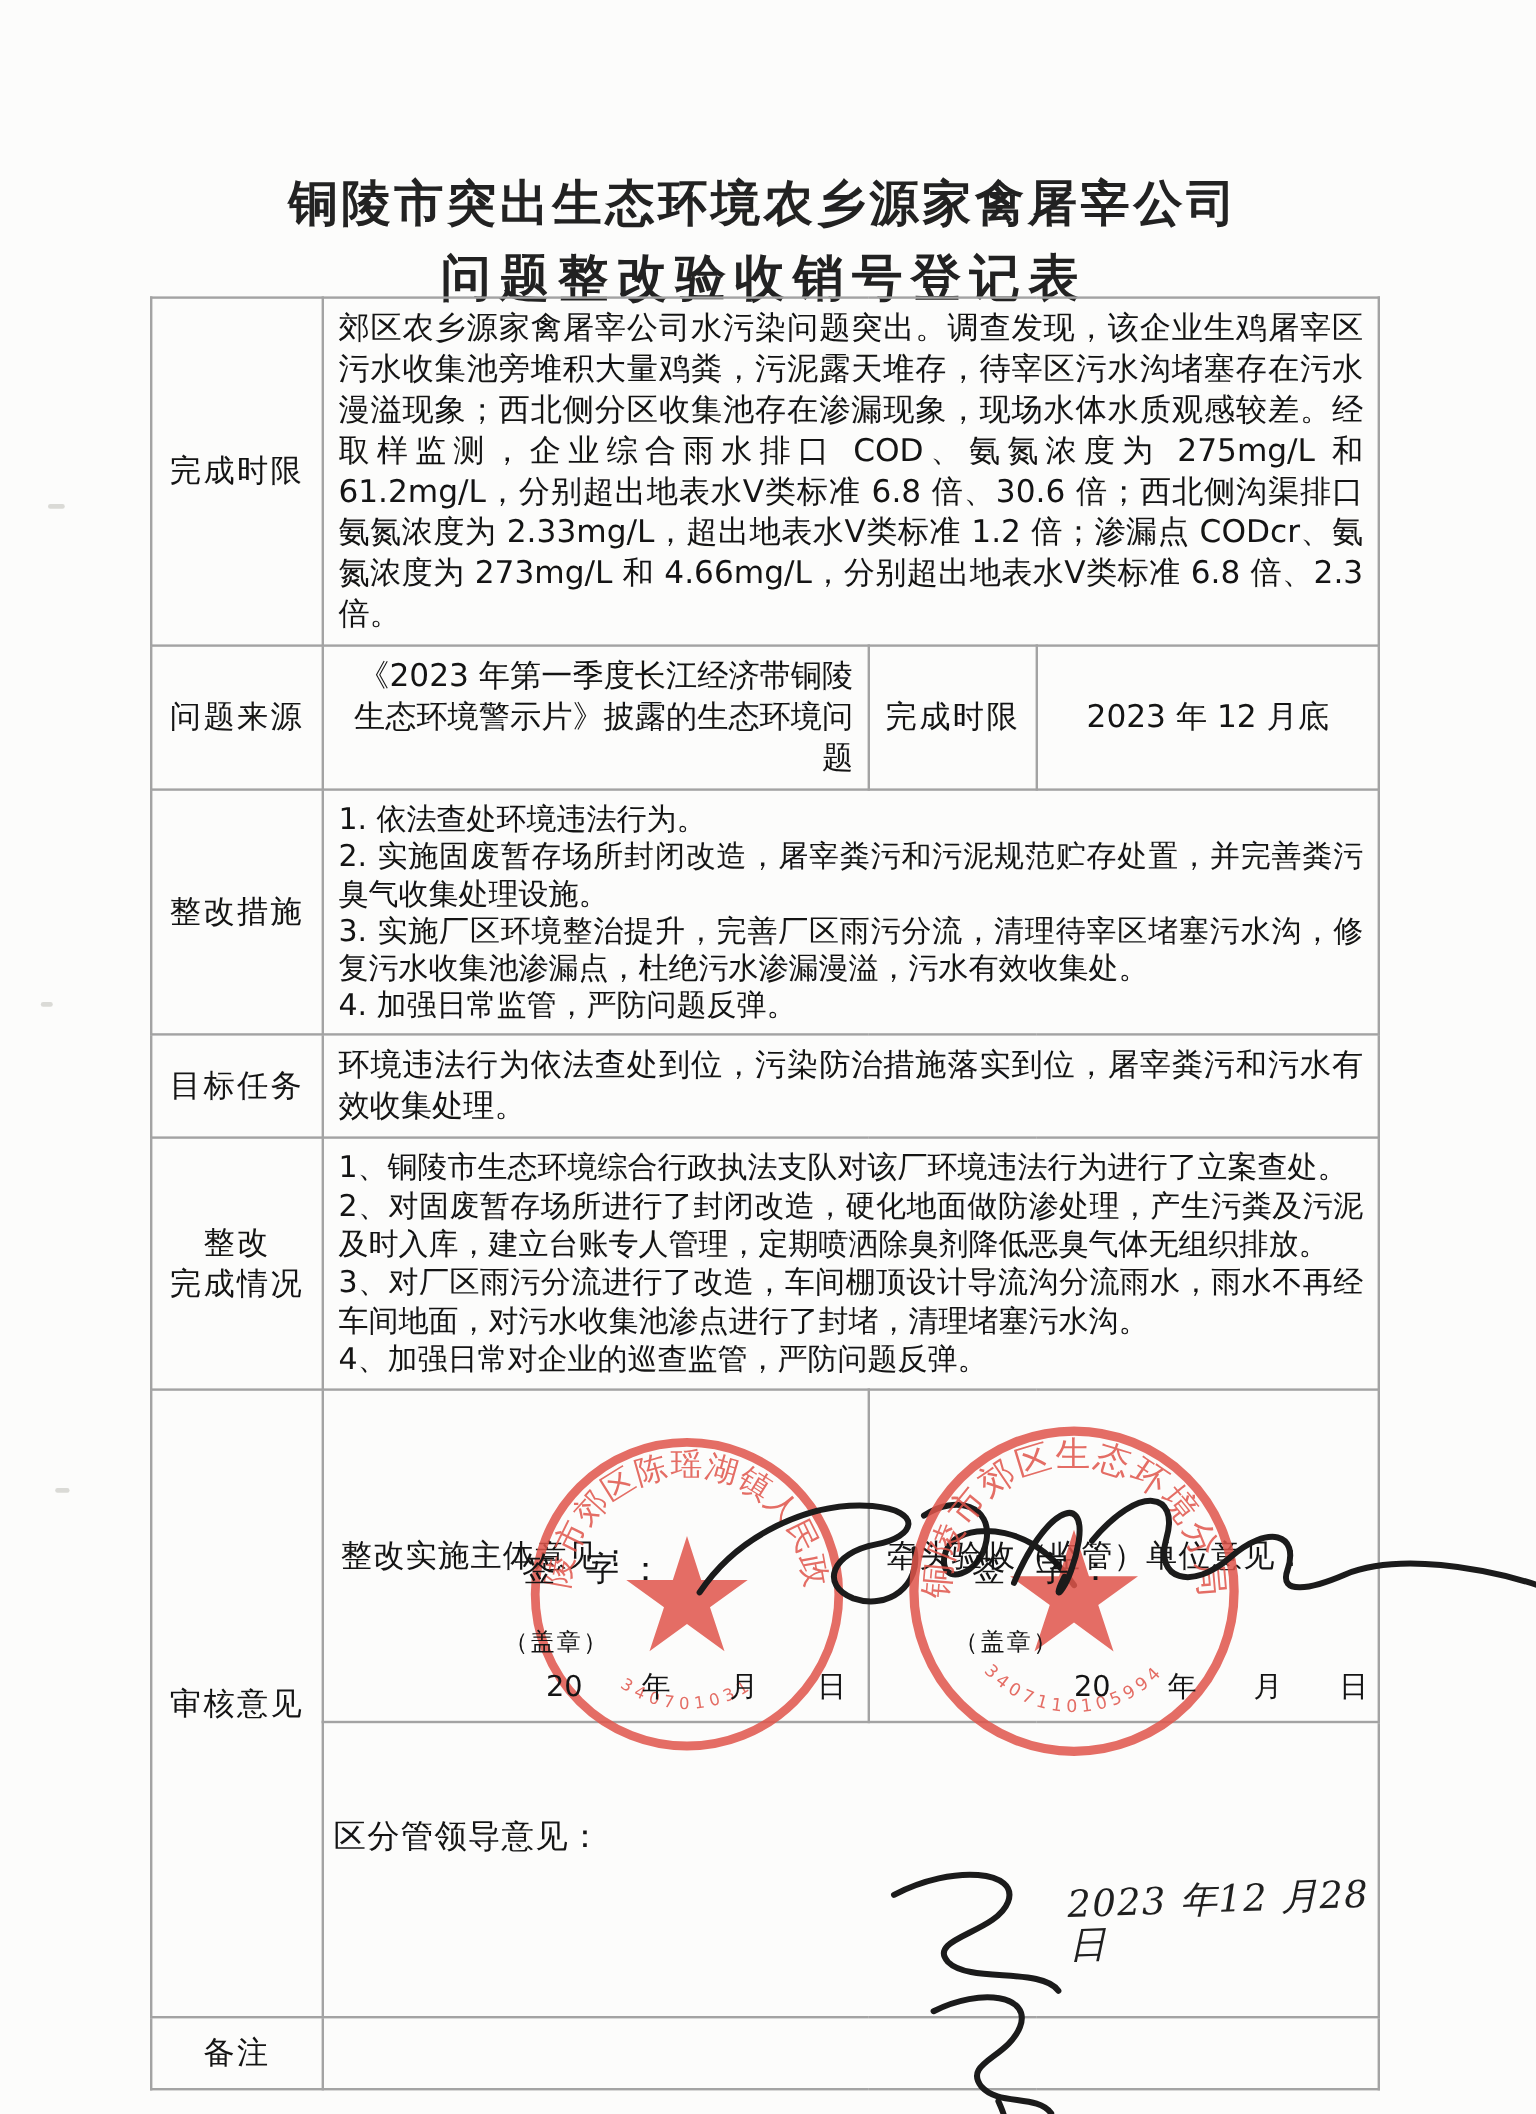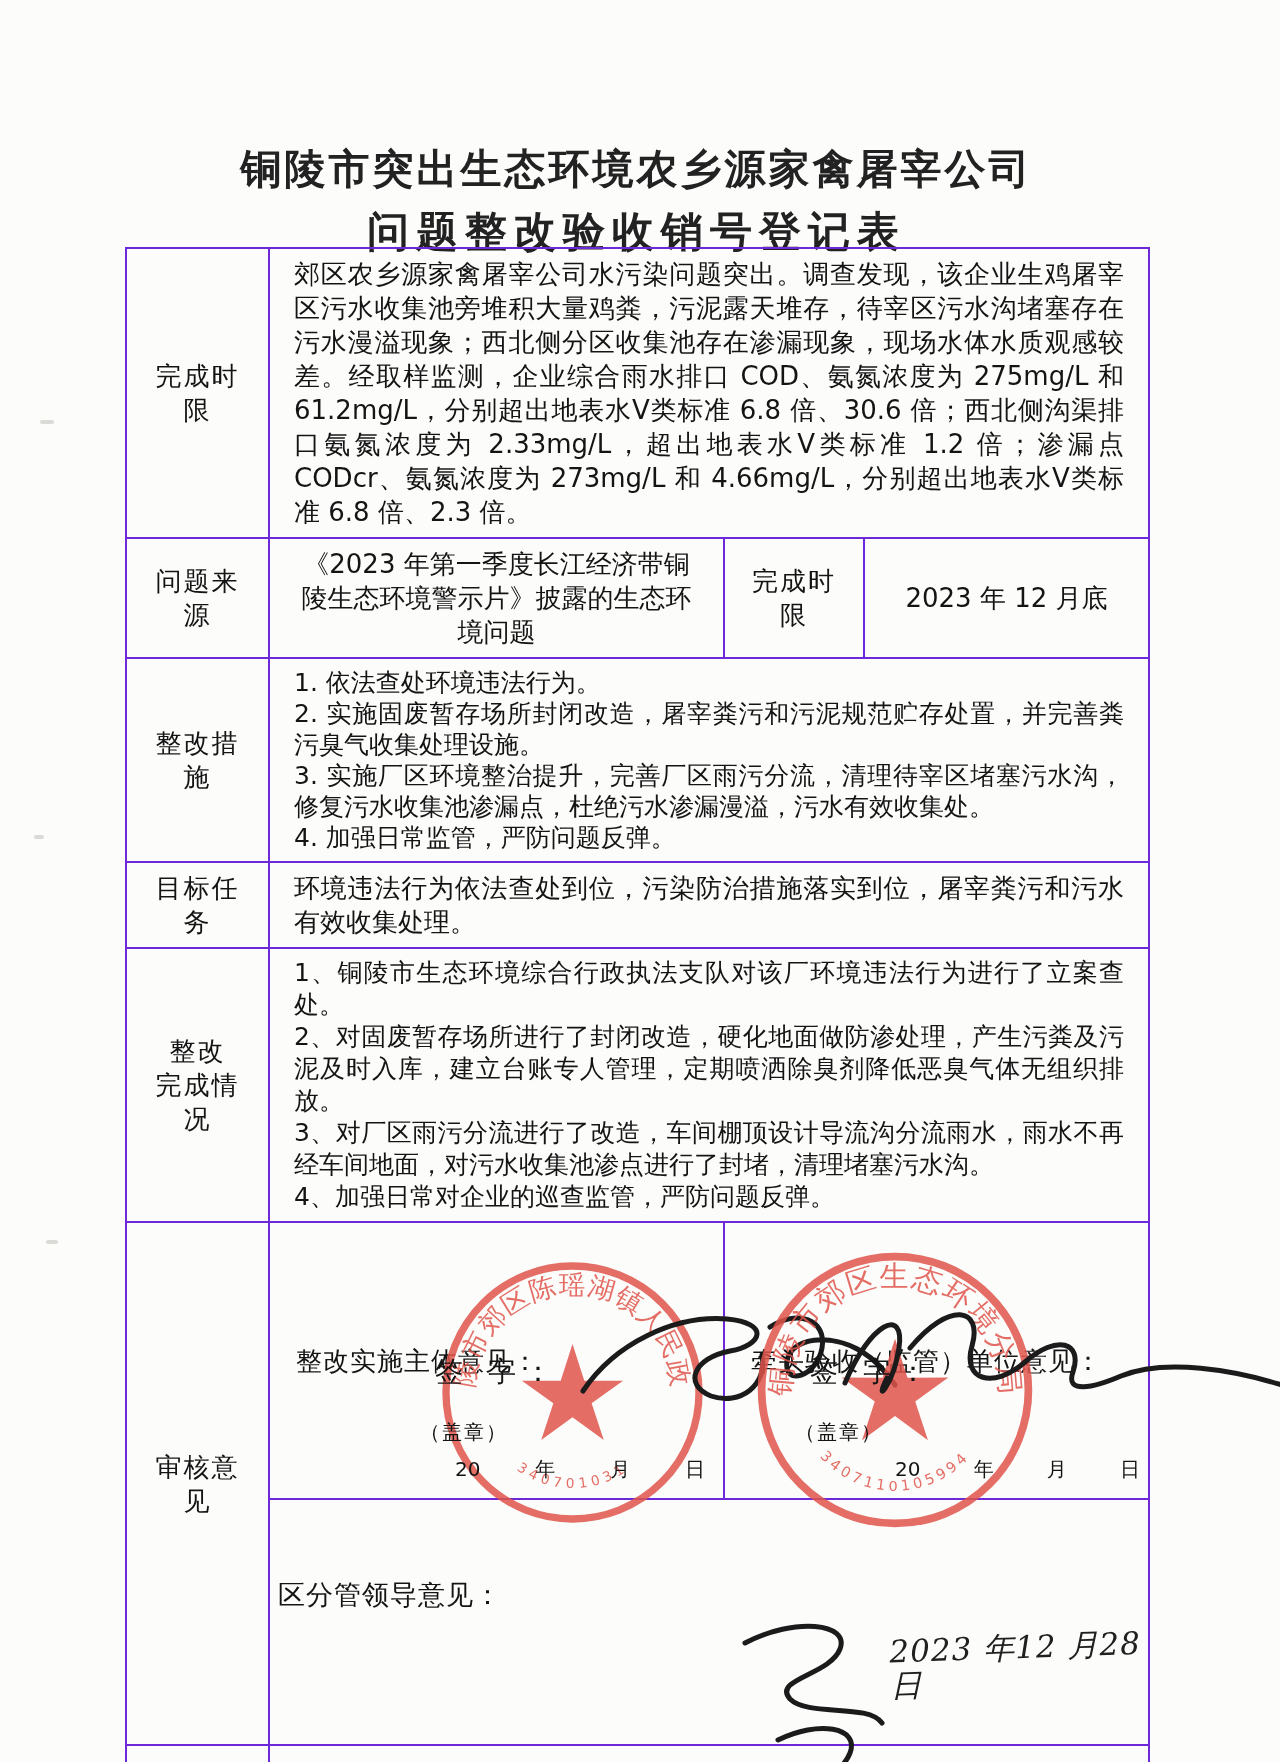--- a/index.html
+++ b/index.html
@@ -19,42 +19,42 @@
   }
   .doc-title.line1{top:142px;font-size:41px;letter-spacing:3px;}
   .doc-title.line2{top:204px;font-size:42px;letter-spacing:7px;}
 
   table.form{
     position:absolute;left:125px;top:247px;width:1023px;
     border-collapse:collapse;table-layout:fixed;
     background:transparent;
   }
   table.form td{
-    border:2px solid #6d28d9;
+    border:2px solid #a3a3a3;
     font-size:26px;line-height:34px;
-    padding:8px 24px;
+    padding:8px 12px;
     vertical-align:middle;
     color:#141414;
   }
   td.lbl{
     text-align:center;letter-spacing:2px;font-size:27px;
     padding:4px 6px;
   }
   td.content{vertical-align:middle;text-align:justify;}
   .list-line{line-height:31px;font-size:25px;}
   .para{line-height:35px;}
-  .src-cell{text-align:center;line-height:33px;font-size:26px;padding:6px 8px;}
+  .src-cell{text-align:right;line-height:33px;font-size:26px;padding:6px 8px;}
   td.center{text-align:center;}
 
   
   td.opinion{position:relative;vertical-align:top;padding:10px 4px 10px 4px;}
   .op-heading{font-size:26px;letter-spacing:1px;padding-left:2px;}
   .sign-label{position:absolute;font-size:28px;letter-spacing:8px;text-align:center;}
   .seal-label{position:absolute;font-size:20px;letter-spacing:2px;}
-  .date-line{position:absolute;display:flex;justify-content:space-between;font-size:20px;}
+  .date-line{position:absolute;display:flex;justify-content:space-between;font-size:24px;}
 
   .stamp{position:absolute;color:#e0554b;opacity:0.85;pointer-events:none;}
   .signature{position:absolute;pointer-events:none;}
   .signature path{fill:none;stroke:#1b1b1b;stroke-width:5;stroke-linecap:round;stroke-linejoin:round;}
 
   .leader-cell{position:relative;vertical-align:top;}
   .leader-heading{position:absolute;top:78px;left:8px;font-size:27px;letter-spacing:1px;}
   .leader-date{
     position:absolute;top:130px;left:620px;width:260px;
     font-size:31px;letter-spacing:1px;

